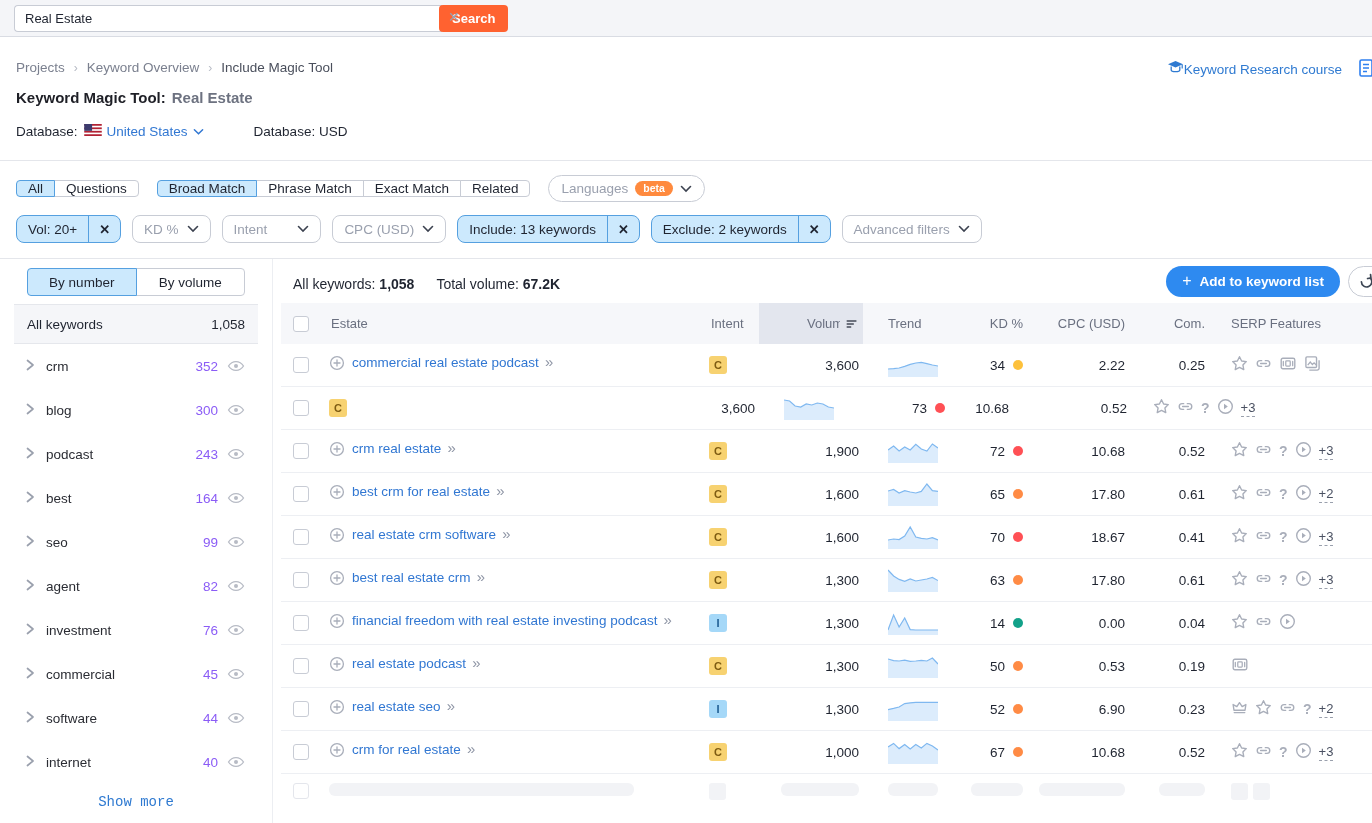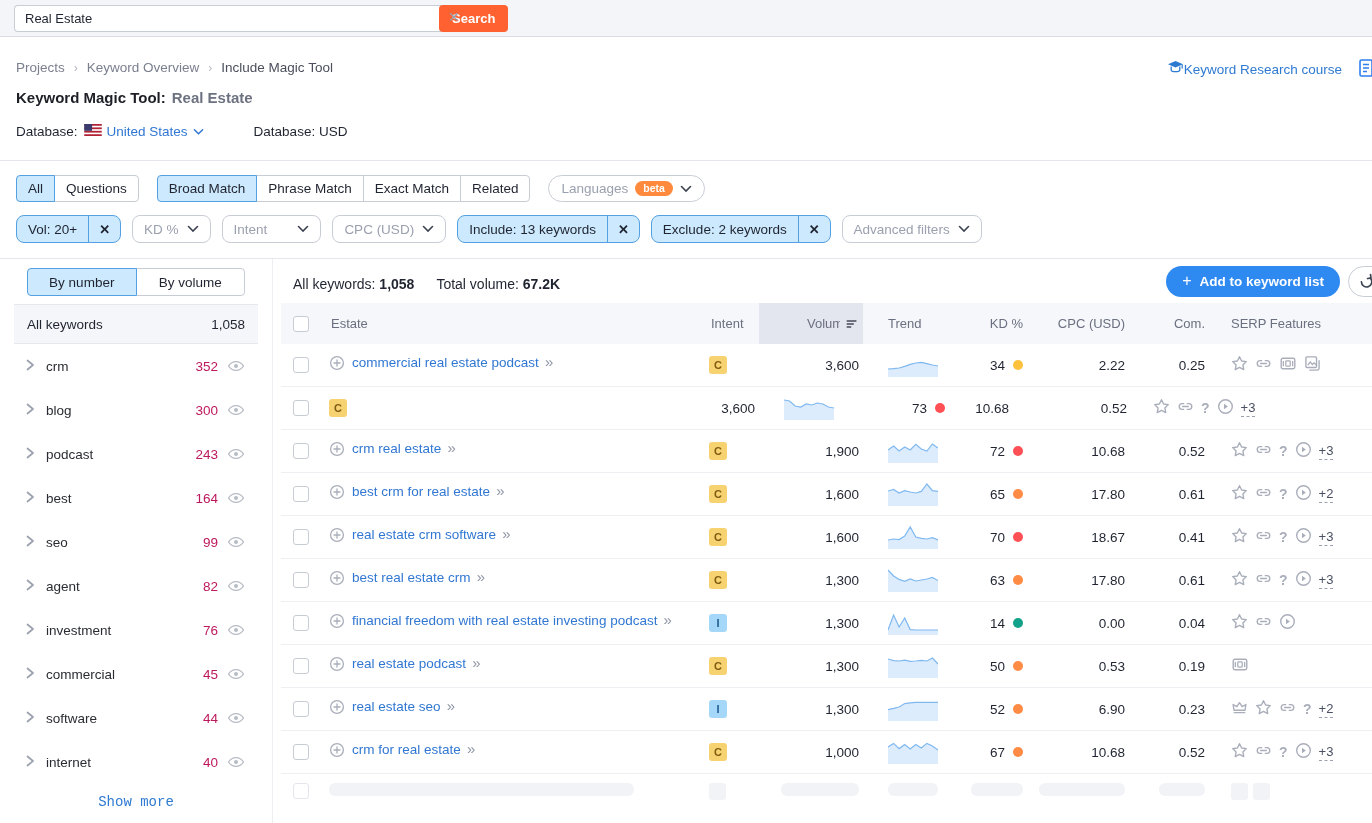--- a/index.html
+++ b/index.html
@@ -33,21 +33,21 @@
   .page-title { position:absolute; left:16px; top:89px; font-size:15px; font-weight:bold; color:#1e1f26; }
   .page-title .query { color:#6d7280; margin-left:6px; }
   .meta-row { position:absolute; left:16px; top:124px; display:flex; align-items:center; gap:6px; font-size:13.5px; }
   .meta-row .db-link { color:#3177d2; display:flex; align-items:center; gap:5px; cursor:pointer; }
   .meta-row .currency { margin-left:44px; }
   .divider1 { position:absolute; left:0; top:160px; width:1372px; height:1px; background:#e4e6eb; }
 
   
   .tabs-row { position:absolute; left:16px; top:175px; display:flex; gap:18px; align-items:center; }
   .seg-group { display:flex; }
-  .seg-btn { height:27px; padding:0 11px; background:#fff; border:1px solid #c8ccd5; margin-left:-1px;
+  .seg-btn { height:17px; padding:0 11px; background:#fff; border:1px solid #c8ccd5; margin-left:-1px;
     font-size:13.5px; color:#1f2430; display:flex; align-items:center; cursor:pointer; position:relative; }
   .seg-btn:first-child { border-radius:4px 0 0 4px; margin-left:0; }
   .seg-btn:last-child { border-radius:0 4px 4px 0; }
   .seg-btn:only-child { border-radius:4px; }
   .seg-btn.active { background:#cce9fd; border-color:#55a0e0; z-index:2; }
   .lang-pill { height:27px; border:1px solid #c8ccd5; border-radius:14px; background:#fff;
     display:flex; align-items:center; gap:7px; padding:0 12px; cursor:pointer; }
   .lang-pill .lbl { color:#9aa0ae; }
   .beta-badge { background:#ff8a3e; color:#fff; font-size:10.5px; font-weight:bold;
     border-radius:9px; padding:2px 8px 3px; line-height:1; }
@@ -68,21 +68,21 @@
 
   
   .sidebar { position:absolute; left:14px; top:268px; width:244px; }
   .side-toggle { display:flex; margin:0 13px; }
   .side-toggle .seg-btn { flex:1; justify-content:center; height:28px; }
   .side-allkw { margin-top:8px; height:40px; background:#f5f6f9; border-top:1px solid #e5e7ec;
     border-bottom:1px solid #e5e7ec; display:flex; align-items:center; justify-content:space-between;
     padding:0 13px; font-size:13.5px; }
   .sgroup { height:44px; display:flex; align-items:center; padding:0 13px 0 11px; cursor:pointer; }
   .sgroup .name { margin-left:11px; color:#2a2c33; flex:1; }
-  .sgroup .cnt { color:#be185d; }
+  .sgroup .cnt { color:#8b5cf6; }
   .sgroup .eye { margin-left:9px; display:inline-flex; cursor:pointer; }
   .show-more { margin-top:10px; text-align:center; color:#2f7ad1; font-size:14px; cursor:pointer;font-family:Liberation Mono, monospace; }
 
   
   .main { position:absolute; left:281px; top:264px; width:1091px; }
   .summary { height:39px; display:flex; align-items:center; padding-left:12px; font-size:14px; gap:22px; }
   .summary b { font-weight:bold; }
   .add-btn { position:absolute; right:32px; top:2px; height:31px; background:#2e8af0; color:#fff;
     border:none; border-radius:16px; font-size:13.5px; font-weight:bold; padding:0 16px;
     display:flex; align-items:center; gap:8px; cursor:pointer; font-family:"Liberation Sans",sans-serif; }

